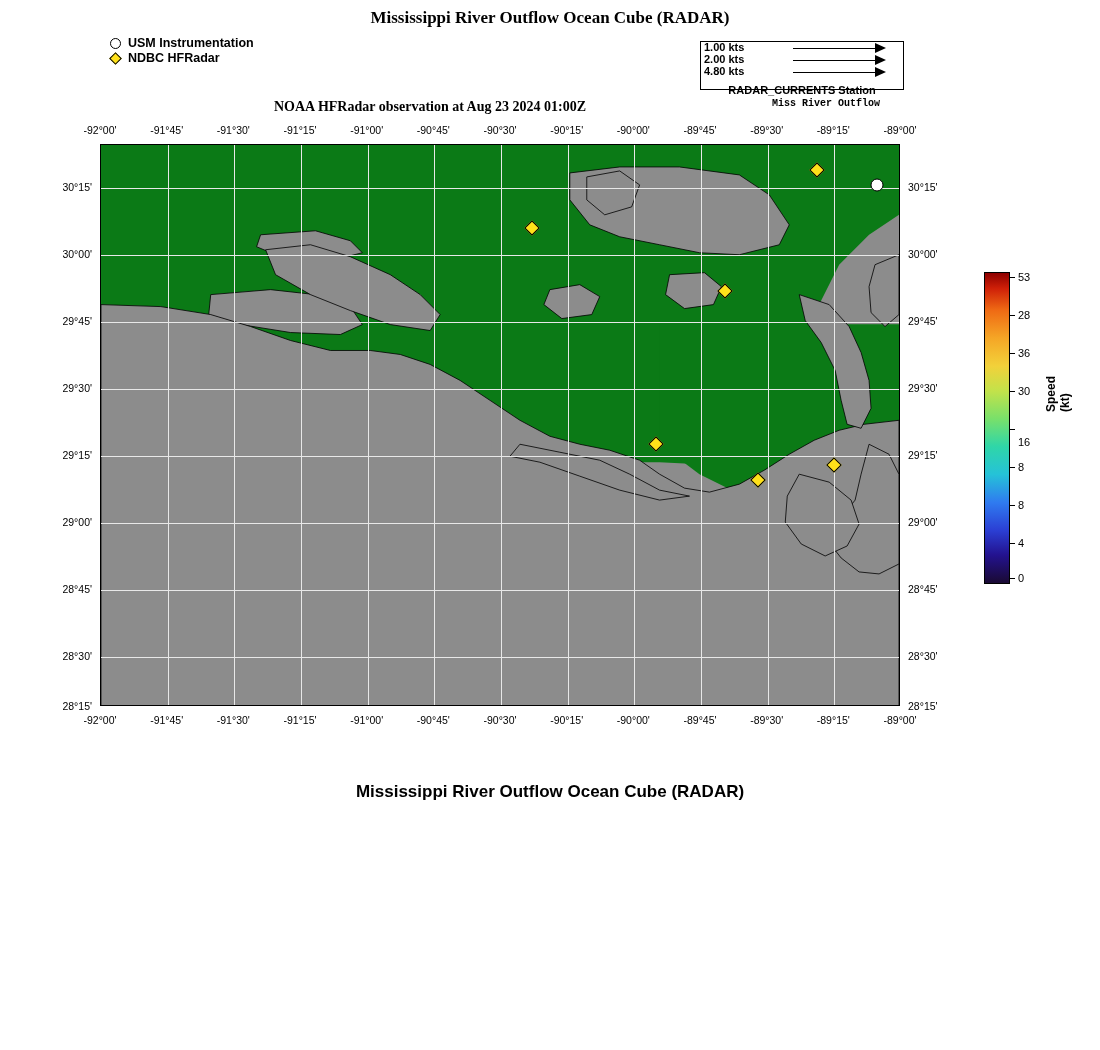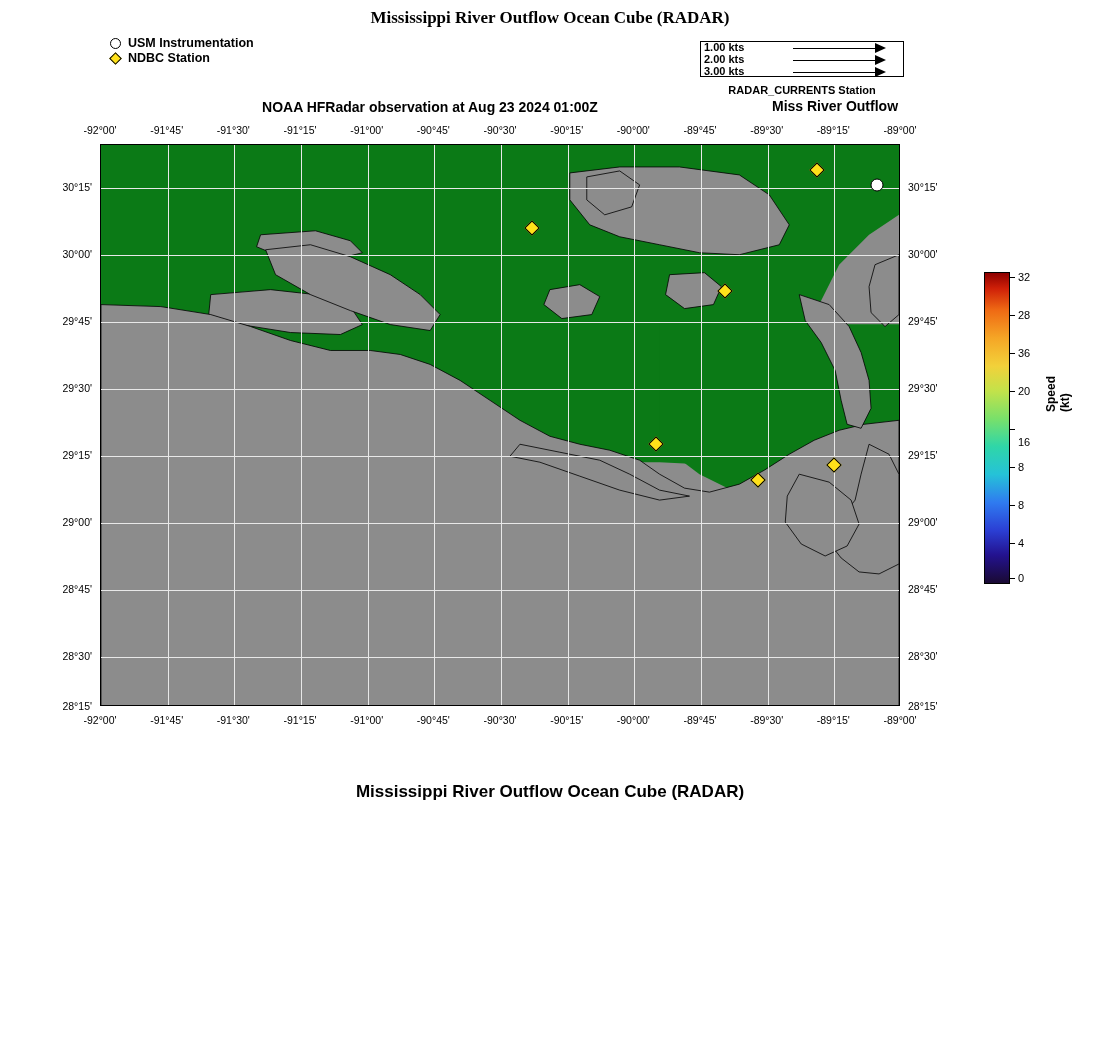--- a/index.html
+++ b/index.html
@@ -32,27 +32,27 @@
     text-align: center;
     font-size: 17px;
     font-weight: bold;
     font-family: "Liberation Sans", sans-serif;
   }
   #subtitle {
     left: 0; top: 99px; width: 860px;
     text-align: center;
     font-size: 14px;
     font-weight: bold;
-    font-family: Liberation Sans, sans-serif;
+    font-family: Liberation Serif, serif;
   }
   #outflow-label {
     left: 772px; top: 98px;
-    font-size: 14px;
+    font-size: 10px;
     font-weight: bold;
-    font-family: Liberation Sans, sans-serif;
+    font-family: Liberation Mono, monospace;
   }
 
   
   #map-legend { left: 110px; top: 36px; width: 260px; }
   .legend-row { position: relative; height: 15px; line-height: 15px; text-decoration: underline; }
   .legend-row .lg-label {
     position: absolute; left: 18px; top: 0;
     font-size: 12.5px; font-weight: bold;
     white-space: nowrap;
   }
@@ -69,21 +69,21 @@
     width: 9px; height: 9px;
     background: #ffe11a;
     border: 1.4px solid #000;
     transform: rotate(45deg);
     box-sizing: border-box;
   }
 
   
   #vector-key {
     left: 700px; top: 41px;
-    width: 204px; height: 36px;
+    width: 204px; height: 49px;
     border: 1px solid #000;
     box-sizing: border-box;
     background: #ffffff;
   }
   .vk-row { position: relative; height: 12px; }
   .vk-text {
     position: absolute; left: 3px; top: -1px;
     font-size: 11px; font-weight: bold;
     font-family: "Liberation Sans", sans-serif;
   }
@@ -197,37 +197,37 @@
 <div class="abs" id="outflow-label">Miss River Outflow</div>
 <div class="abs" id="bottom-title">Mississippi River Outflow Ocean Cube (RADAR)</div>
 
 <div class="abs" id="map-legend">
   <div class="legend-row">
     <span class="lg-circle"></span>
     <span class="lg-label">USM Instrumentation</span>
   </div>
   <div class="legend-row">
     <span class="lg-diamond"></span>
-    <span class="lg-label">NDBC Station</span>
+    <span class="lg-label">NDBC HFRadar</span>
   </div>
 </div>
 
 <div class="abs" id="vector-key">
   <div class="vk-row">
     <span class="vk-text">1.00 kts</span>
     <span class="vk-line" style="left:92px;width:82px;"></span>
     <span class="vk-arrow" style="left:174px;"></span>
   </div>
   <div class="vk-row">
     <span class="vk-text">2.00 kts</span>
     <span class="vk-line" style="left:92px;width:82px;"></span>
     <span class="vk-arrow" style="left:174px;"></span>
   </div>
   <div class="vk-row">
-    <span class="vk-text">3.00 kts</span>
+    <span class="vk-text">4.80 kts</span>
     <span class="vk-line" style="left:92px;width:82px;"></span>
     <span class="vk-arrow" style="left:174px;"></span>
   </div>
 </div>
 <div class="abs" id="vector-key-caption">RADAR_CURRENTS Station</div>
 
 <div class="abs" id="map-frame">
 
   <svg id="ocean-layer" viewBox="0 0 800 562" preserveAspectRatio="none">
 
@@ -352,27 +352,27 @@
 <div class="tick-label tick-right" style="top:455px">29°15'</div>
 <div class="tick-label tick-right" style="top:522px">29°00'</div>
 <div class="tick-label tick-right" style="top:589px">28°45'</div>
 <div class="tick-label tick-right" style="top:656px">28°30'</div>
 <div class="tick-label tick-right" style="top:706px">28°15'</div>
 
 <div class="abs" id="colorbar-wrap">
   <div id="colorbar"></div>
 
   <span class="cb-tick" style="top:5px"></span>
-  <span class="cb-label" style="top:5px">32</span>
+  <span class="cb-label" style="top:5px">53</span>
   <span class="cb-tick" style="top:43px"></span>
   <span class="cb-label" style="top:43px">28</span>
   <span class="cb-tick" style="top:81px"></span>
   <span class="cb-label" style="top:81px">36</span>
   <span class="cb-tick" style="top:119px"></span>
-  <span class="cb-label" style="top:119px">20</span>
+  <span class="cb-label" style="top:119px">30</span>
   <span class="cb-tick" style="top:157px"></span>
   <span class="cb-label" style="top:170px">16</span>
   <span class="cb-tick" style="top:195px"></span>
   <span class="cb-label" style="top:195px">8</span>
   <span class="cb-tick" style="top:233px"></span>
   <span class="cb-label" style="top:233px">8</span>
   <span class="cb-tick" style="top:271px"></span>
   <span class="cb-label" style="top:271px">4</span>
   <span class="cb-tick" style="top:306px"></span>
   <span class="cb-label" style="top:306px">0</span>

